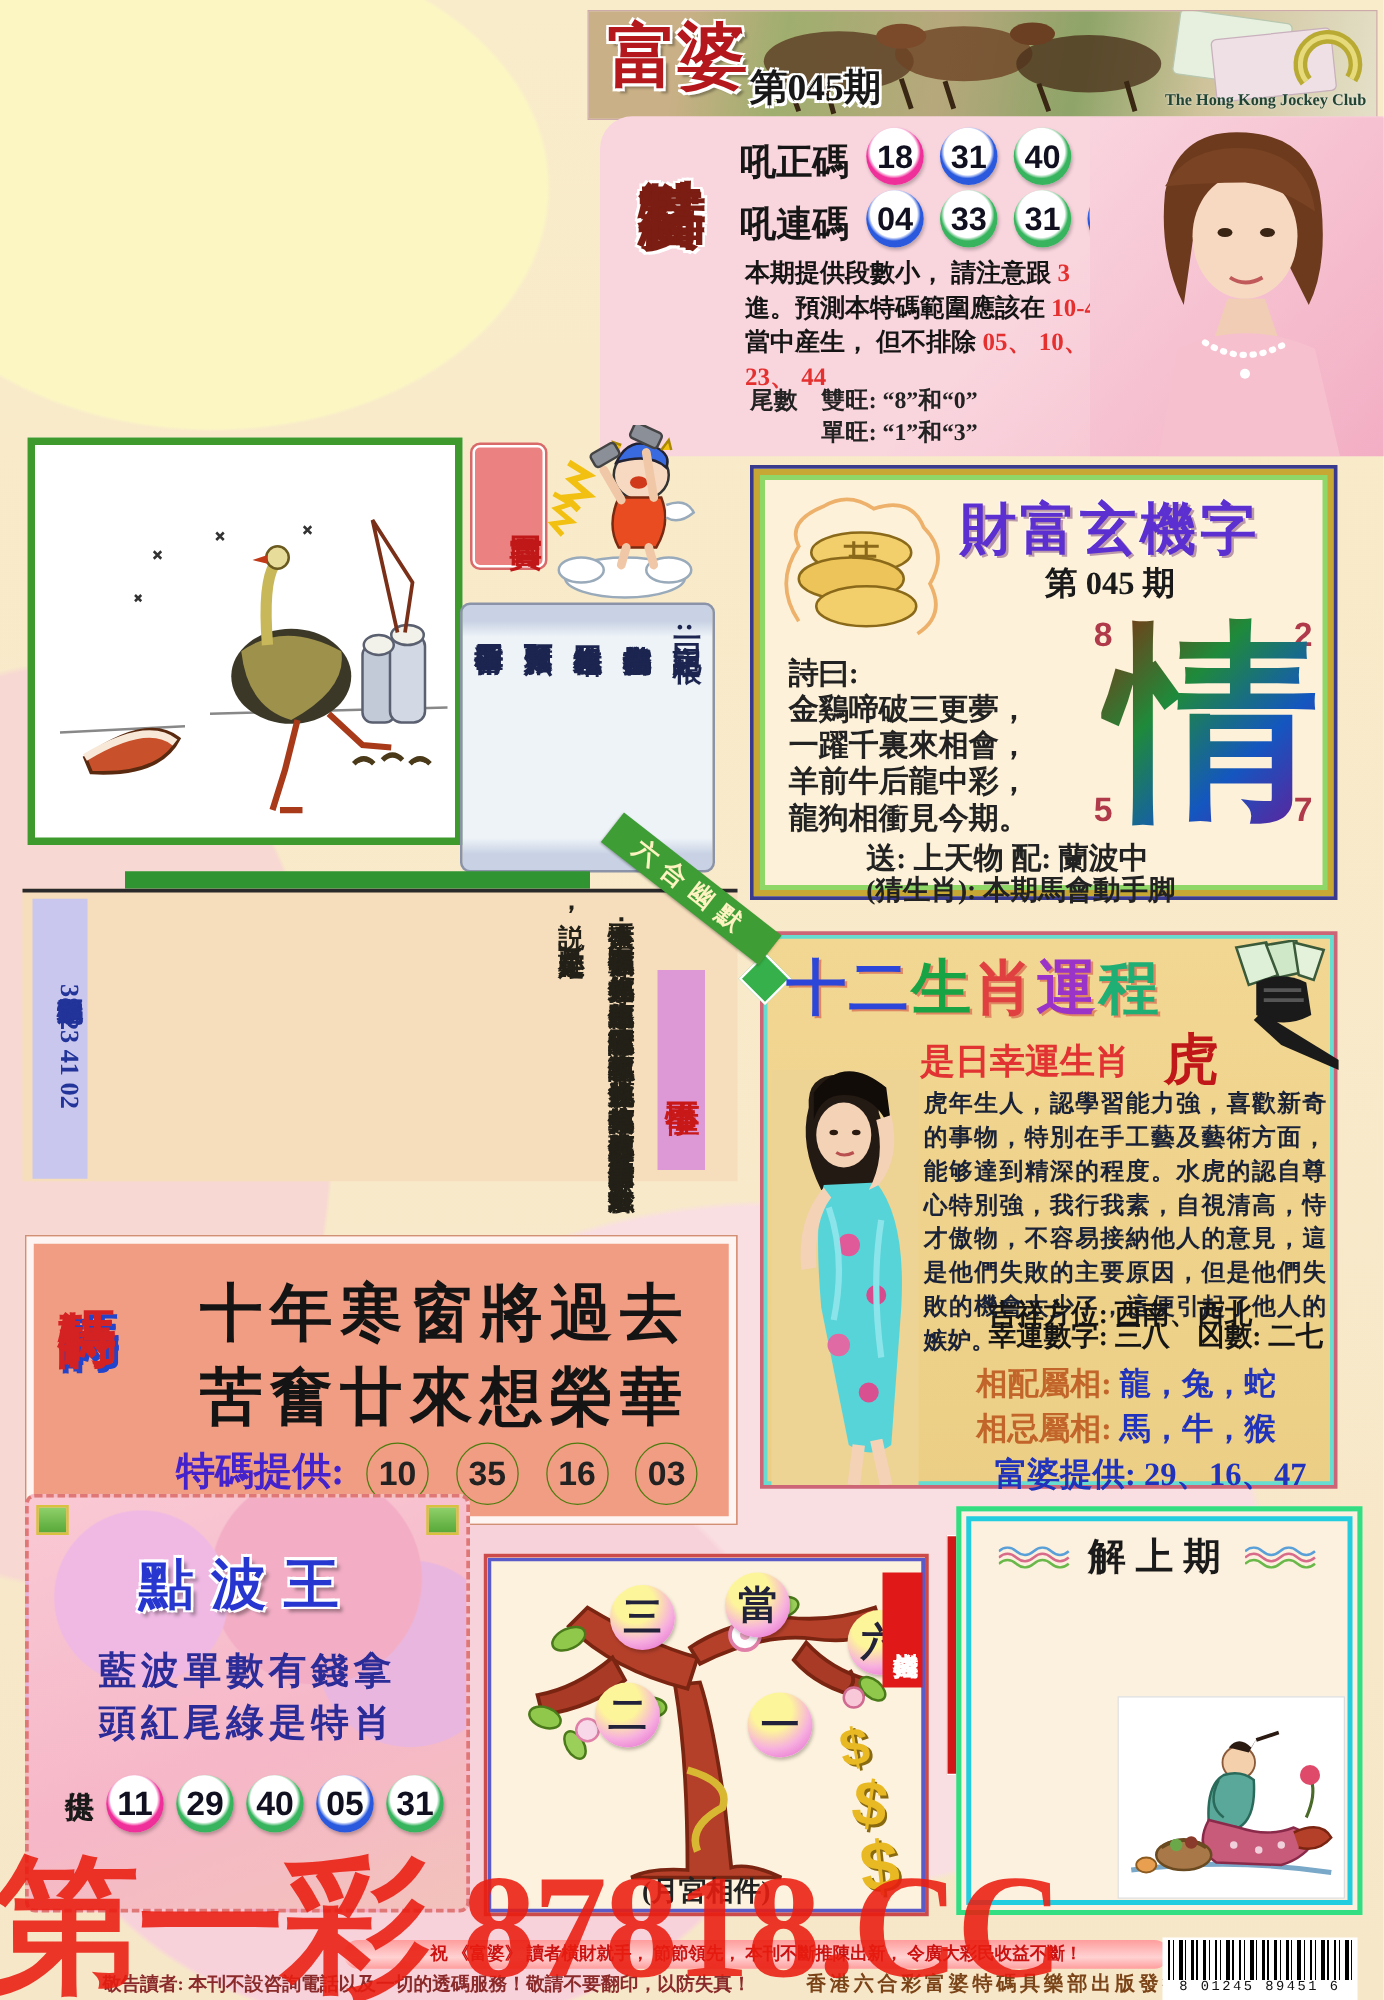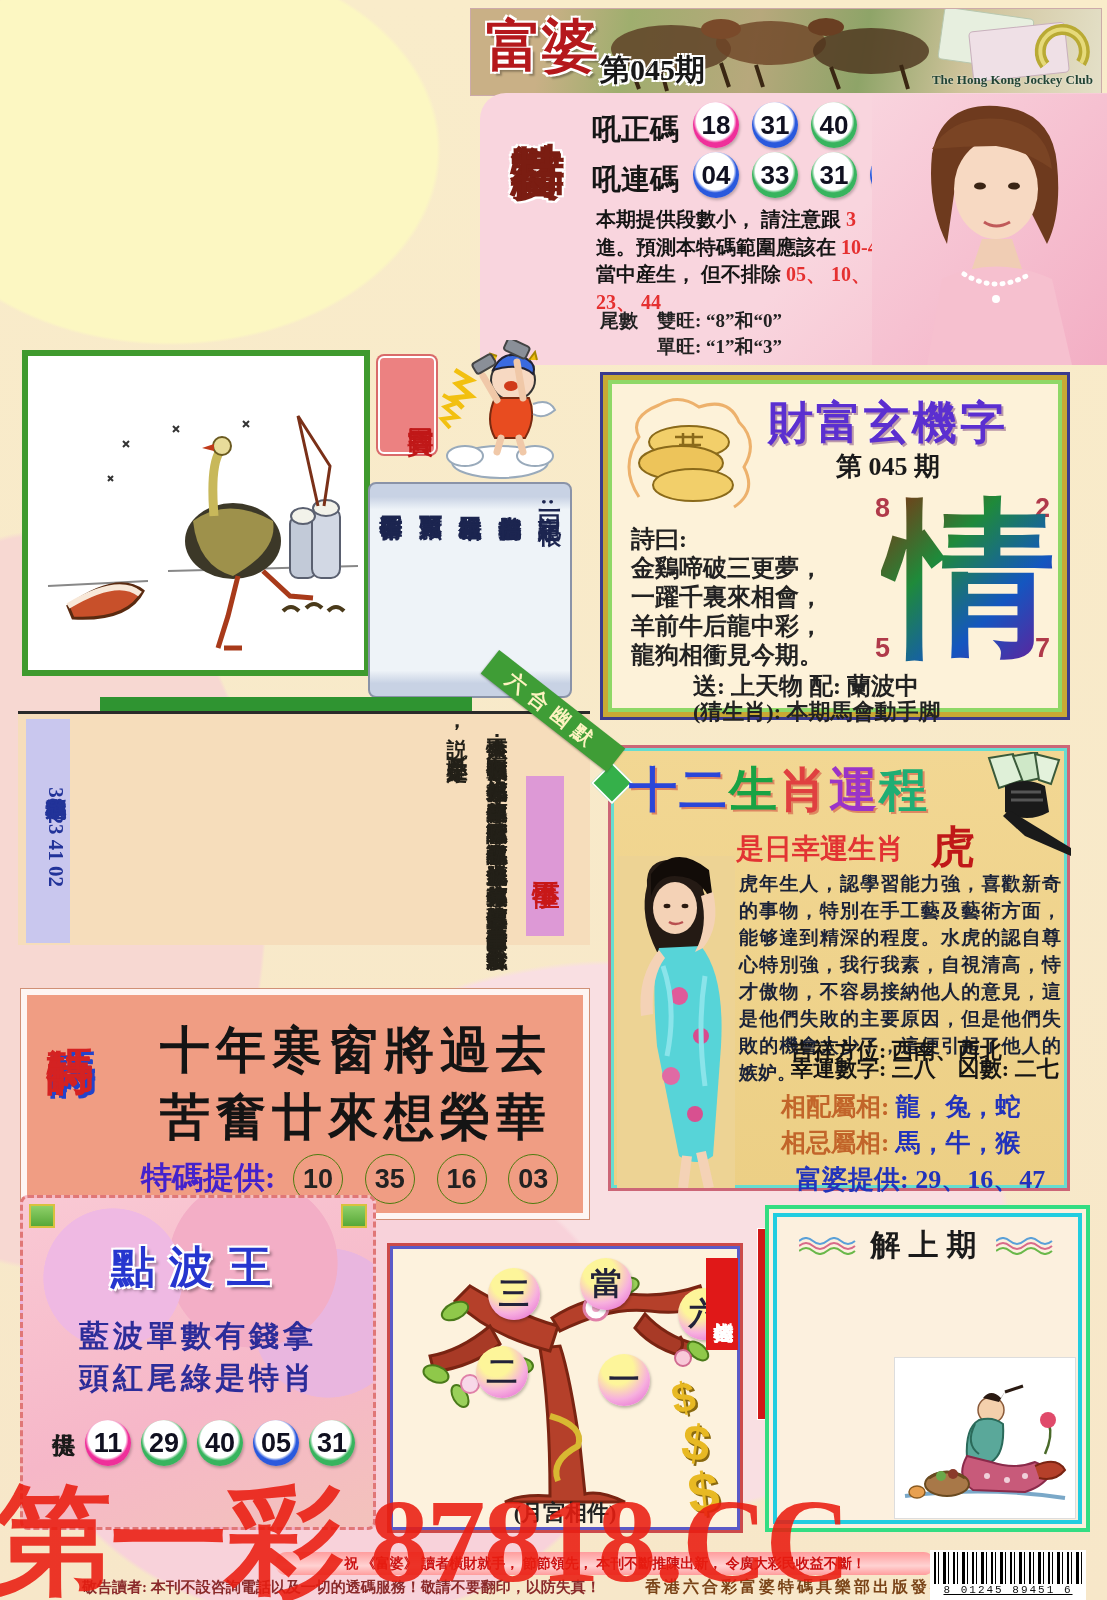--- a/index.html
+++ b/index.html
@@ -145,21 +145,21 @@
   #redstrip{left:757px;top:1228px;width:15px;height:190px;background:#d01818;border:1px solid #fff;}
   
   #wm{left:-6px;top:1462px;width:1120px;font-size:118px;font-weight:900;color:rgba(233,28,16,.88);
     white-space:nowrap;letter-spacing:-2px;z-index:50;font-family:"Liberation Serif",serif;pointer-events:none;}
   
   #wish{left:275px;top:1552px;width:660px;height:23px;border-radius:12px;
     background:linear-gradient(#ff9d9d,#ffd2d2 60%,#ff9d9d);
     color:#cc1111;font-size:14px;font-weight:bold;line-height:23px;text-align:center;z-index:40;}
   #foot-notice{left:82px;top:1578px;font-size:15px;font-weight:900;color:#8a2a2a;z-index:40;}
   #foot-pub{left:645px;top:1577px;font-size:16px;font-weight:900;color:#7a4418;letter-spacing:3px;z-index:40;}
-  #barcode{left:930px;top:1550px;width:156px;height:50px;background:#fff;z-index:45;padding:2px 4px;box-sizing:border-box;text-decoration:underline;}
+  #barcode{left:930px;top:1550px;width:156px;height:50px;background:#fff;z-index:45;padding:2px 4px;box-sizing:border-box;}
   #bars{width:100%;height:32px;background:repeating-linear-gradient(90deg,#000 0 2px,#fff 2px 4px,#000 4px 5px,#fff 5px 9px,#000 9px 12px,#fff 12px 14px,#000 14px 15px,#fff 15px 19px);}
   #bcnum{font-family:"Liberation Mono",monospace;font-size:11px;color:#111;letter-spacing:2px;text-align:center;}
 </style>
 </head>
 <body>
 
 <div id="page">
 
   <div class="abs" id="hdr">
     <svg class="abs" style="left:0;top:0" width="628" height="84" viewBox="0 0 628 84">

